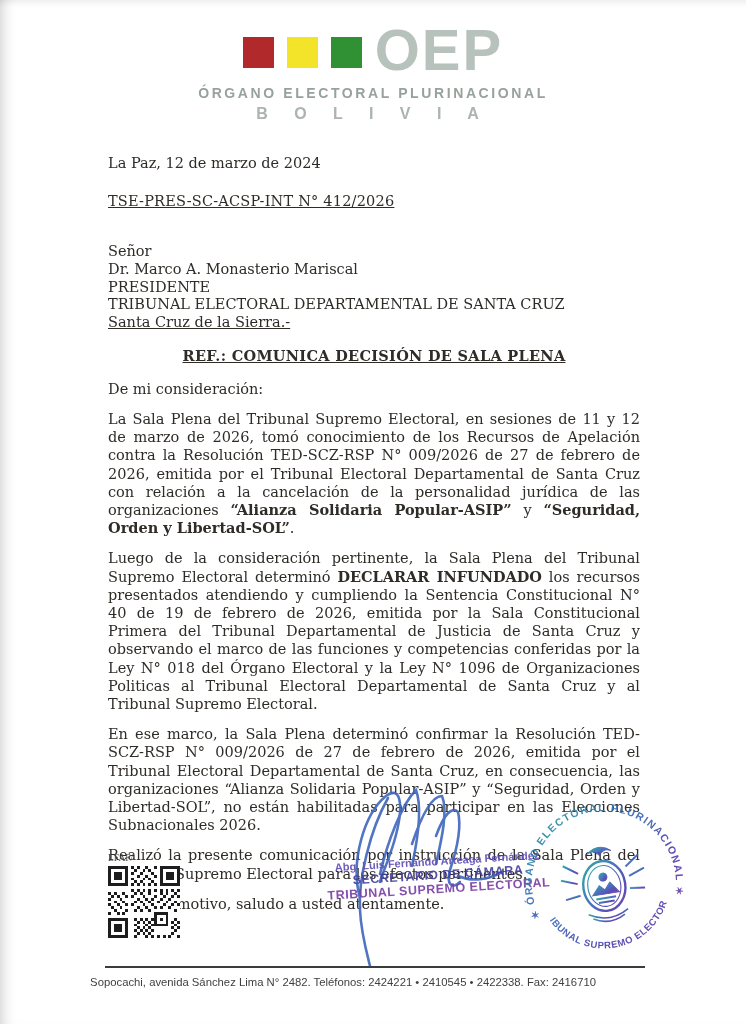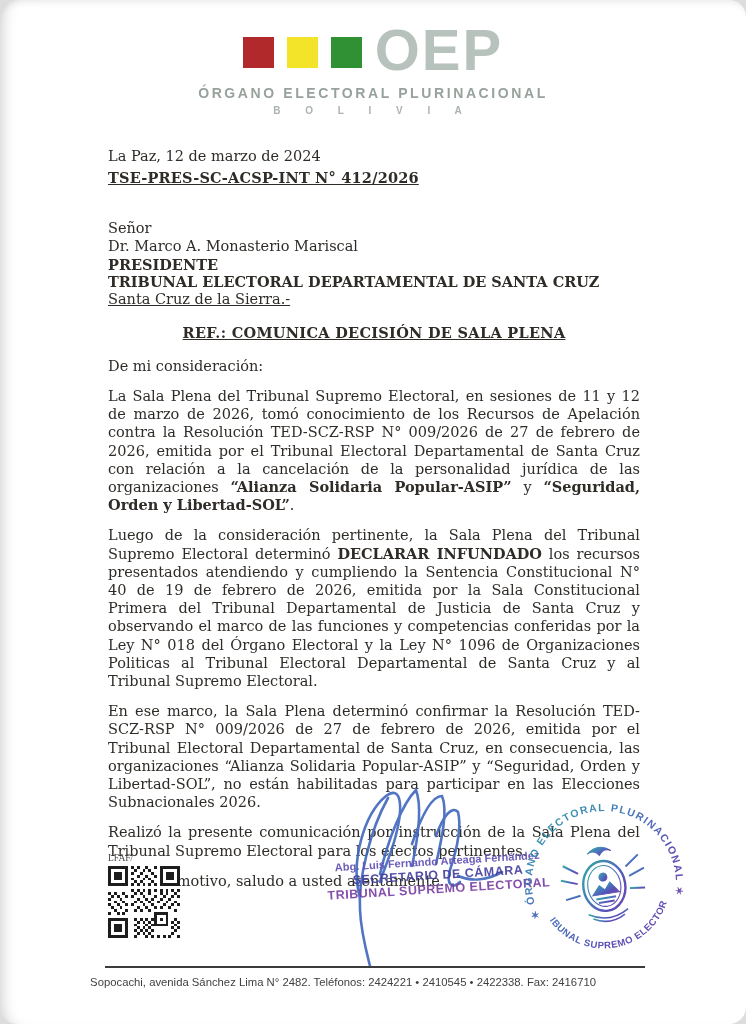--- a/index.html
+++ b/index.html
@@ -5,37 +5,36 @@
   html,body{margin:0;padding:0;background:#ddd;}
   .page{
     position:relative;
     width:746px;height:1024px;
     background:#fff;
     margin:0 auto;
     overflow:hidden;
     font-family:"DejaVu Serif", serif;
     color:#2f2c28;
     box-shadow:inset 14px 0 16px -14px rgba(0,0,0,.25), inset 0 10px 10px -10px rgba(0,0,0,.12);
-    border-radius:17px;
   }
   
   .header{padding-top:27px;text-align:center;font-family:"Liberation Sans",sans-serif;}
   .logo-row{display:flex;justify-content:center;align-items:center;}
   .squares{display:flex;gap:13px;margin-right:13px;margin-top:4px;}
   .sq{width:31px;height:31px;}
   .oep{font-size:58px;font-weight:800;color:#b7c2bc;letter-spacing:2px;line-height:46px;}
   .org-name{margin-top:12px;font-size:14px;font-weight:bold;letter-spacing:2.6px;color:#98a29c;}
-  .country{margin-top:4px;font-size:10px;font-weight:bold;letter-spacing:11px;color:#abb4ae;}
+  .country{margin-top:4px;font-size:16px;font-weight:bold;letter-spacing:11px;color:#abb4ae;}
   
   .content{padding:0 106px 0 108px;font-size:14.5px;line-height:18px;}
   .date-line{margin-top:31px;}
-  .ref-line{font-weight:bold;text-decoration:underline;margin-top:4px;letter-spacing:.2px;}
+  .ref-line{font-weight:normal;text-decoration:underline;margin-top:20px;letter-spacing:.2px;}
   .addr{margin-top:33px;}
   .addr div{line-height:17.8px;}
-  .bold{font-weight:bold;}
+  .bold{font-weight:normal;}
   .underline{text-decoration:underline;}
   .subject{margin-top:15px;text-align:center;font-weight:bold;text-decoration:underline;letter-spacing:.3px;}
   .greeting{margin-top:15px;}
   .para{margin:12px 0 0 0;text-align:justify;line-height:18.2px;}
   
   .sign-area{position:absolute;left:0;top:800px;width:746px;height:166px;}
   .notes{position:absolute;left:108px;top:52px;font-family:"Liberation Serif",serif;font-size:9.5px;color:#4a4a4a;line-height:12px;}
   .qr{position:absolute;left:108px;top:66px;width:72px;height:72px;}
   .sig-svg{position:absolute;left:330px;top:-30px;}
   .sec-stamp{position:absolute;left:280px;top:54px;width:316px;text-align:center;

